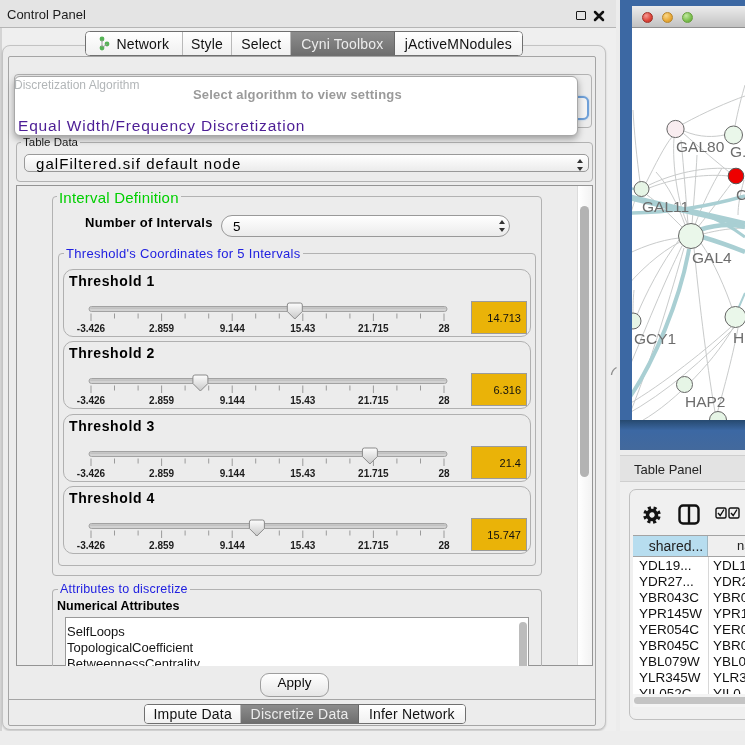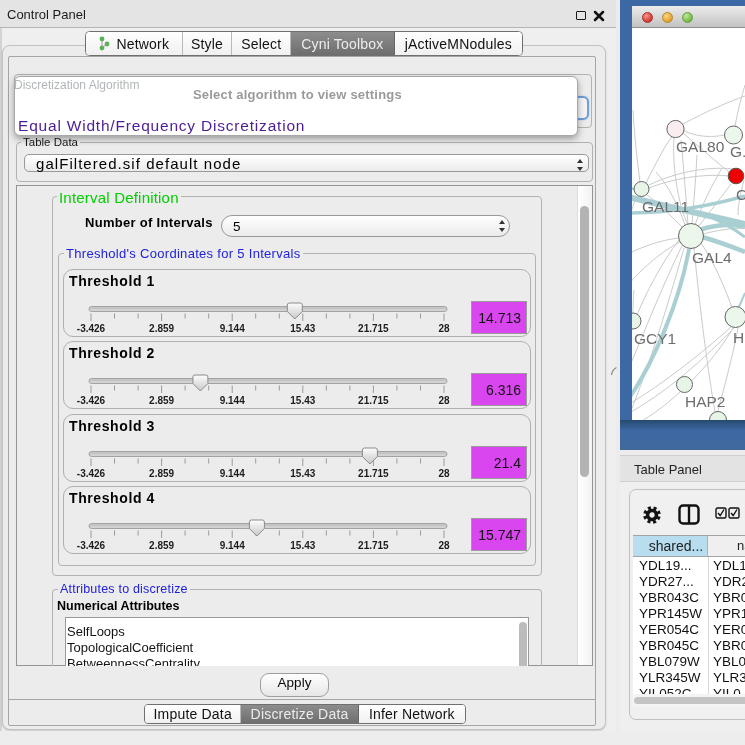--- a/index.html
+++ b/index.html
@@ -33,21 +33,21 @@
 .arr.up { border-bottom:4.5px solid #333; }
 .arr.dn { border-top:4.5px solid #333; }
 
 
 #scrollpane { left:16px; top:185px; width:577px; height:481px; border:1px solid #949494; background:#ececec; overflow:hidden; }
 #vsb { left:577px; top:186px; width:15px; height:479px; background:linear-gradient(to right,#ffffff,#f2f2f2); border-left:1px solid #dcdcdc; }
 #vsbthumb { left:580px; top:206px; width:9px; height:271px; border-radius:5px; background:#b3b3b3; }
 
 .tpanel { position:absolute; left:63px; width:468px; height:68px; border:1px solid #b0b0b0; border-radius:10px; }
 .ttitle { position:absolute; left:5px; top:3px; font-size:14px; letter-spacing:0.6px; font-weight:bold; color:#000; }
-.tfield { position:absolute; left:407px; top:31px; width:56px; height:33px; border:1px solid #9b9b9b; background:#d946ef; font-size:14px; color:#111; text-align:right; line-height:32px; padding-right:5px; }
+.tfield { position:absolute; left:407px; top:31px; width:56px; height:33px; border:1px solid #9b9b9b; background:#eab308; font-size:11px; color:#111; text-align:right; line-height:32px; padding-right:5px; }
 
 
 #popup { left:14px; top:76px; width:564px; height:60px; background:#fff; border:1px solid #a8a8a8; border-radius:6px; box-shadow:0 3px 7px rgba(0,0,0,0.35); }
 
 
 .aquabtn { border:1px solid #9e9e9e; border-radius:9px; background:linear-gradient(#ffffff,#e6e6e6); font-size:13.5px; color:#0a0a0a; text-align:center; }
 
 
 #bottabs { left:144px; top:704px; width:322px; height:20px; border-radius:4px; }
 

